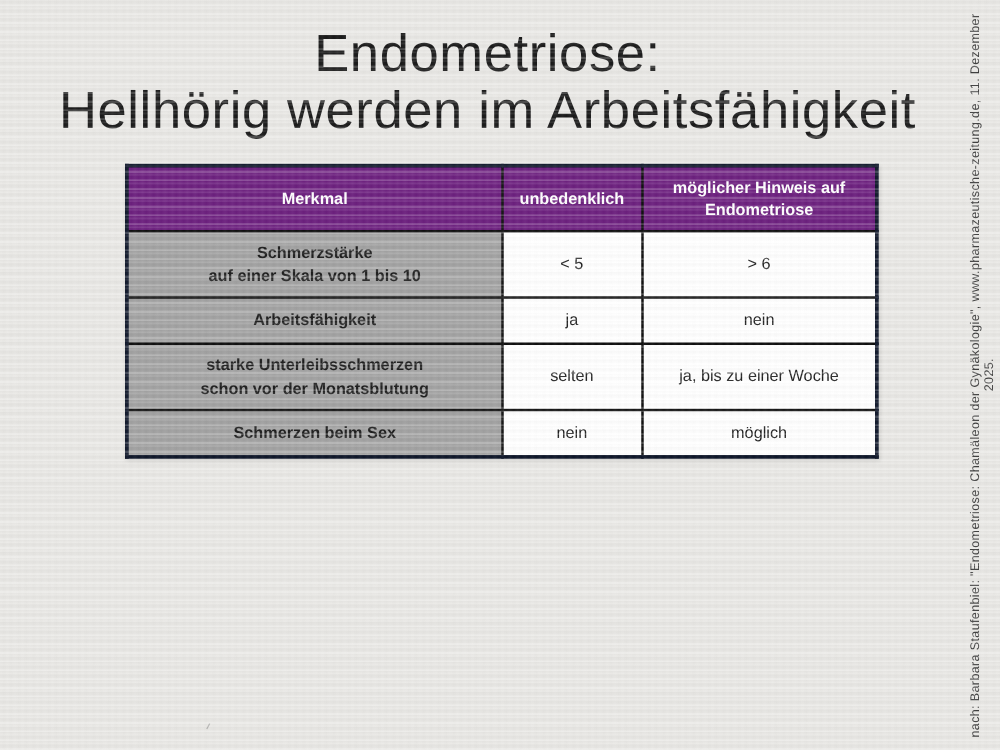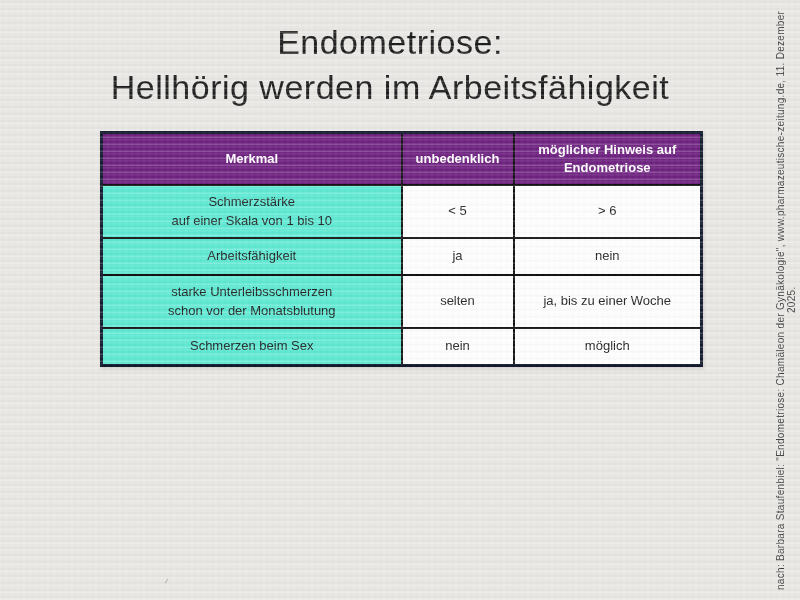--- a/index.html
+++ b/index.html
@@ -32,21 +32,21 @@
     opacity: .8;
   }
   .title-block {
     position: absolute;
     top: 20px;
     left: 0;
     width: 780px;
     text-align: center;
     color: #1b1b1b;
     font-weight: 300;
-    font-size: 34px;
+    font-size: 42px;
     line-height: 45px;
     letter-spacing: 0.5px;
     z-index: 2;
   }
   .table-wrap {
     position: absolute;
     left: 100px;
     top: 131px;
     z-index: 2;
   }
@@ -69,22 +69,23 @@
     line-height: 1.45;
   }
   table.endo thead th {
     background: #6e2180;
     color: #ffffff;
     font-weight: bold;
     height: 44px;
     line-height: 1.35;
   }
   table.endo td.merkmal {
-    background: #5eead4;
+    background: #a3a3a3;
     white-space: pre-line;
+    font-weight: bold;
   }
   tr.r-tall  { height: 53px; }
   tr.r-norm  { height: 37px; }
   .citation {
     position: absolute;
     right: 3px;
     top: 0;
     height: 600px;
     writing-mode: vertical-rl;
     transform: rotate(180deg);

